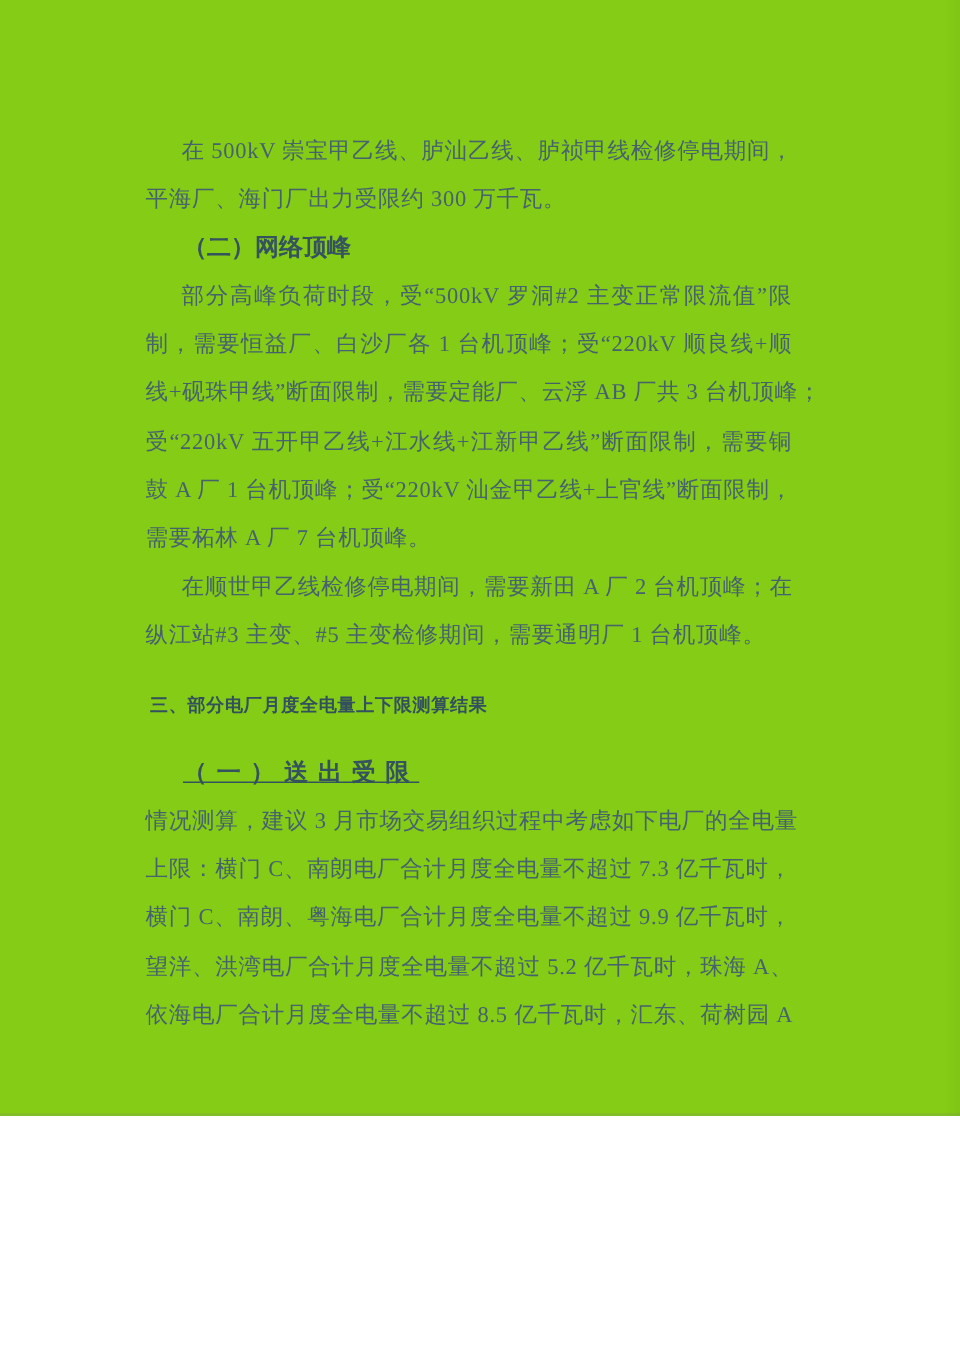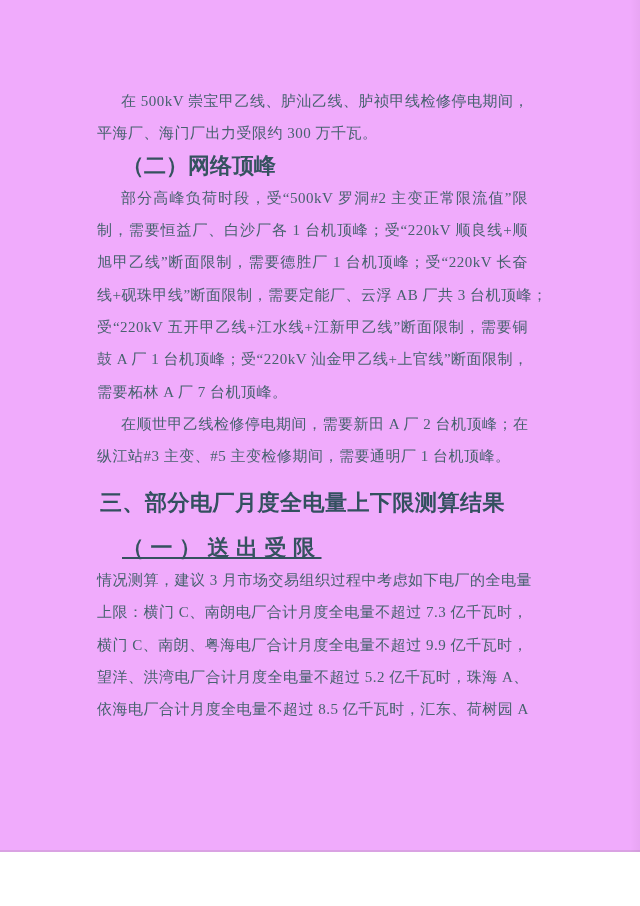--- a/index.html
+++ b/index.html
@@ -1,19 +1,19 @@
 <!DOCTYPE html>
 <html><head>
 <meta charset="utf-8">
 <style>
   html,body{margin:0;padding:0;background:#ffffff;}
   .page{
     position:relative;
-    width:640px;height:852px;
-    background:#f0abfc;
+    width:640px;height:744px;
+    background:#84cc16;
     overflow:hidden;
     font-family:"Liberation Serif","DejaVu Serif",serif;
   }
   
   .page::after{
     content:"";position:absolute;top:0;right:0;width:10px;height:100%;
     background:linear-gradient(to right,rgba(0,0,0,0) 0%,rgba(0,0,0,0.035) 100%);
     pointer-events:none;
   }
   .page::before{
@@ -31,49 +31,48 @@
     text-align:justify;text-align-last:justify;
     white-space:nowrap;
     letter-spacing:0.5px;
   }
   .line.indent{text-indent:24px;}
   .line.end{text-align-last:left;}
   .h-sub{
     height:32.3px;line-height:32.3px;
     font-weight:bold;color:#35525f;
     padding-left:25px;
-    font-size:22px;
+    font-size:16px;
     text-align:left;text-align-last:left;
   }
   .h-sub1{letter-spacing:6.5px;}
   .h-main{
     height:32.3px;line-height:32.3px;
     font-weight:bold;color:#33505f;
-    font-size:22px;
+    font-size:12px;
     padding-left:3px;
     letter-spacing:0.5px;
     text-align:left;text-align-last:left;
   }
   .gap-lg{margin-top:14px;}
   .gap-md{margin-top:13px;text-decoration:underline;}
 </style>
 </head>
 <body>
 
 <div class="page">
   <div class="textblock">
 
     <div class="line indent">在 500kV 崇宝甲乙线、胪汕乙线、胪祯甲线检修停电期间，</div>
     <div class="line end">平海厂、海门厂出力受限约 300 万千瓦。</div>
 
     <div class="h-sub">（二）网络顶峰</div>
 
     <div class="line indent">部分高峰负荷时段，受“500kV 罗洞#2 主变正常限流值”限</div>
     <div class="line">制，需要恒益厂、白沙厂各 1 台机顶峰；受“220kV 顺良线+顺</div>
-    <div class="line">旭甲乙线”断面限制，需要德胜厂 1 台机顶峰；受“220kV 长奋</div>
     <div class="line">线+砚珠甲线”断面限制，需要定能厂、云浮 AB 厂共 3 台机顶峰；</div>
     <div class="line">受“220kV 五开甲乙线+江水线+江新甲乙线”断面限制，需要铜</div>
     <div class="line">鼓 A 厂 1 台机顶峰；受“220kV 汕金甲乙线+上官线”断面限制，</div>
     <div class="line end">需要柘林 A 厂 7 台机顶峰。</div>
 
     <div class="line indent">在顺世甲乙线检修停电期间，需要新田 A 厂 2 台机顶峰；在</div>
     <div class="line end">纵江站#3 主变、#5 主变检修期间，需要通明厂 1 台机顶峰。</div>
 
     <div class="h-main gap-lg">三、部分电厂月度全电量上下限测算结果</div>
 

